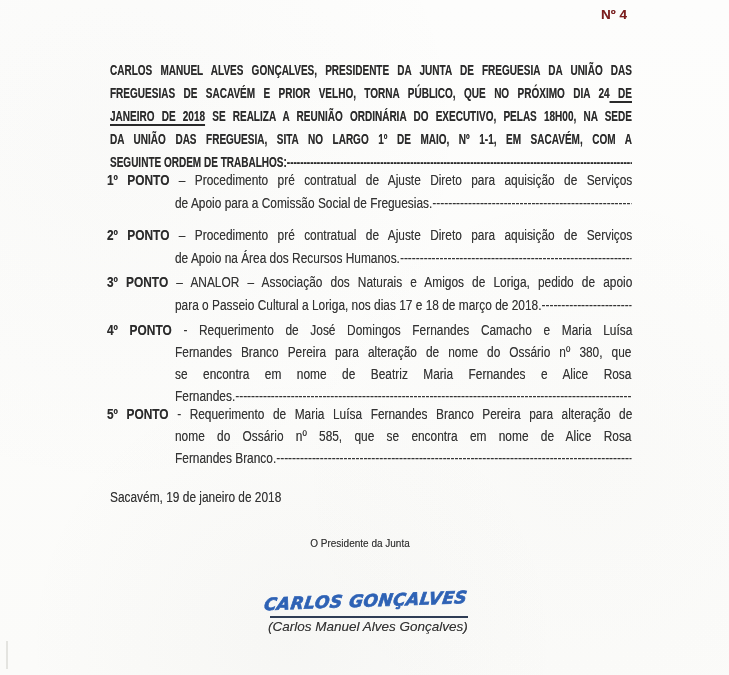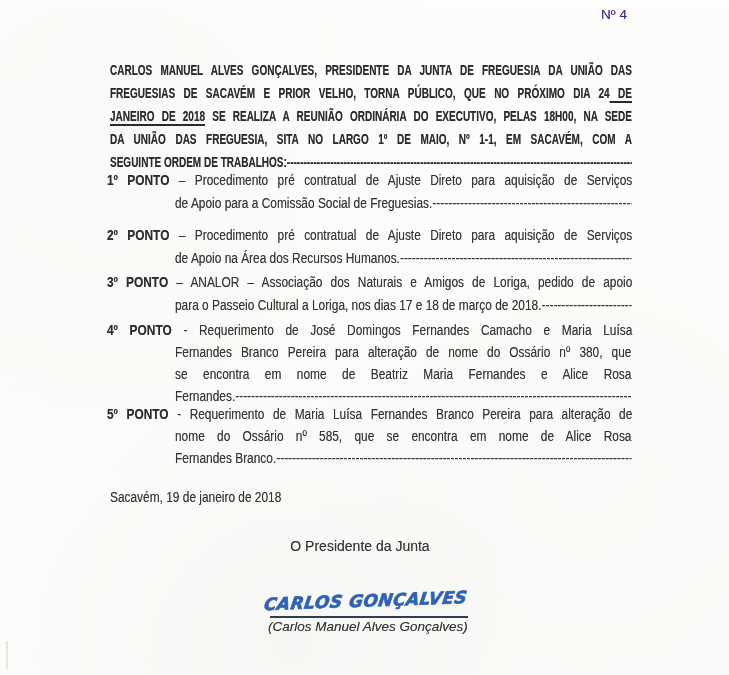--- a/index.html
+++ b/index.html
@@ -36,23 +36,23 @@
   
   .blc{
     left:175px;width:537px;transform:scaleX(0.85);
     text-align:justify;text-align-last:justify;color:#343434;
   }
   .flexline{display:flex;align-items:baseline;text-align:left;text-align-last:auto;}
   .flexline .txt{white-space:pre;}
   .dashes{flex:1 1 0;overflow:hidden;white-space:nowrap;}
   .lbl{font-weight:bold;color:#2b2b2b;}
   .u{text-decoration:underline;text-decoration-thickness:1.5px;text-underline-offset:2.5px;}
-  .docnum{position:absolute;left:601px;top:7px;font-size:13.5px;font-weight:normal;color:#4c1d95;text-shadow:0 0 0.6px rgba(60,60,60,0.5);}
+  .docnum{position:absolute;left:601px;top:7px;font-size:13.5px;font-weight:bold;color:#7f1d1d;text-shadow:0 0 0.6px rgba(60,60,60,0.5);}
   .dateline{position:absolute;left:110px;top:489px;font-size:14px;transform-origin:0 0;transform:scaleX(0.85);color:#343434;text-shadow:0 0 0.6px rgba(60,60,60,0.5);}
-  .signer{position:absolute;left:99px;top:538px;width:522px;text-align:center;font-size:14px;color:#343434;text-shadow:0 0 0.6px rgba(60,60,60,0.5);}
+  .signer{position:absolute;left:99px;top:538px;width:522px;text-align:center;font-size:10px;color:#343434;text-shadow:0 0 0.6px rgba(60,60,60,0.5);}
   .sig-svg{position:absolute;left:262px;top:584px;}
   .sig-underline{position:absolute;left:270px;top:616px;width:198px;height:2px;background:#2f3d55;}
   .printedname{position:absolute;left:268px;top:619px;font-size:13.5px;color:#343434;text-shadow:0 0 0.6px rgba(60,60,60,0.5);font-style:italic;}
   .scan-mark{position:absolute;left:6px;top:641px;width:2px;height:28px;background:#e4e4e0;}
 </style>
 </head>
 <body>
 
 <div class="docnum">Nº 4</div>
 

